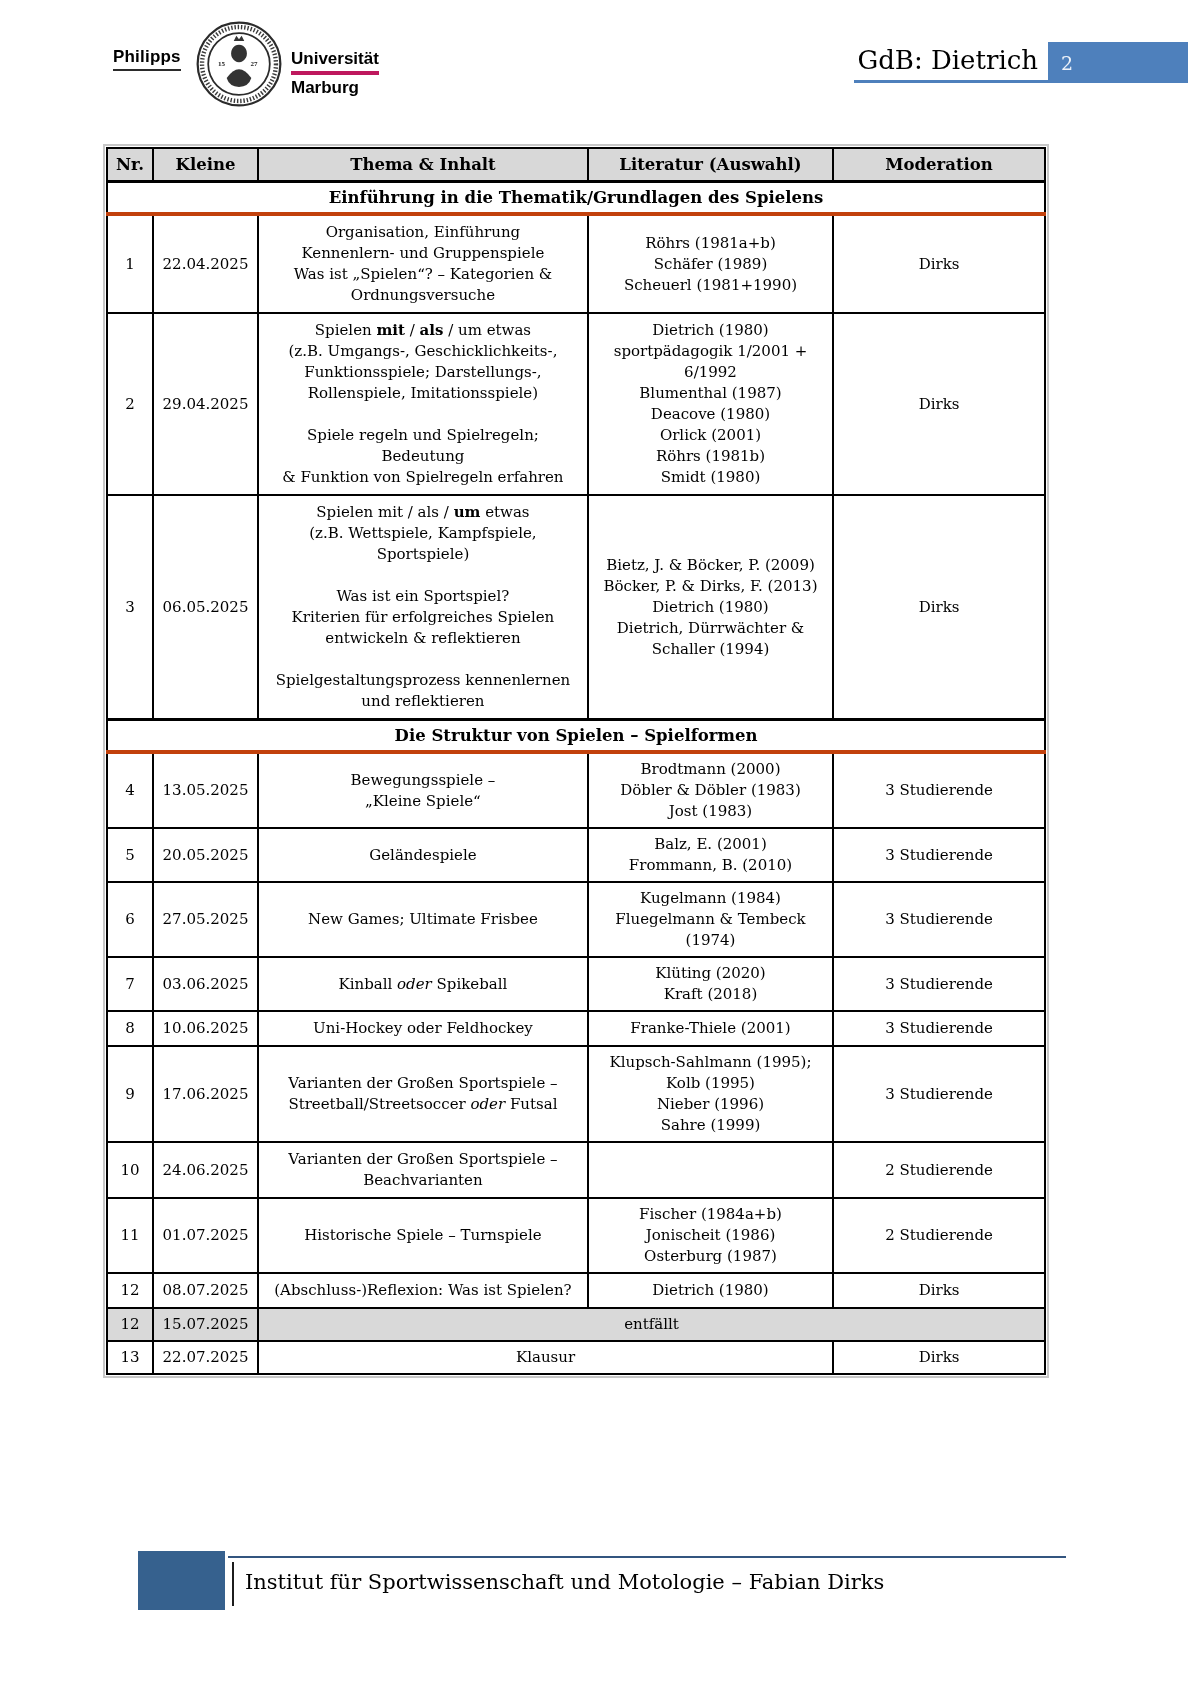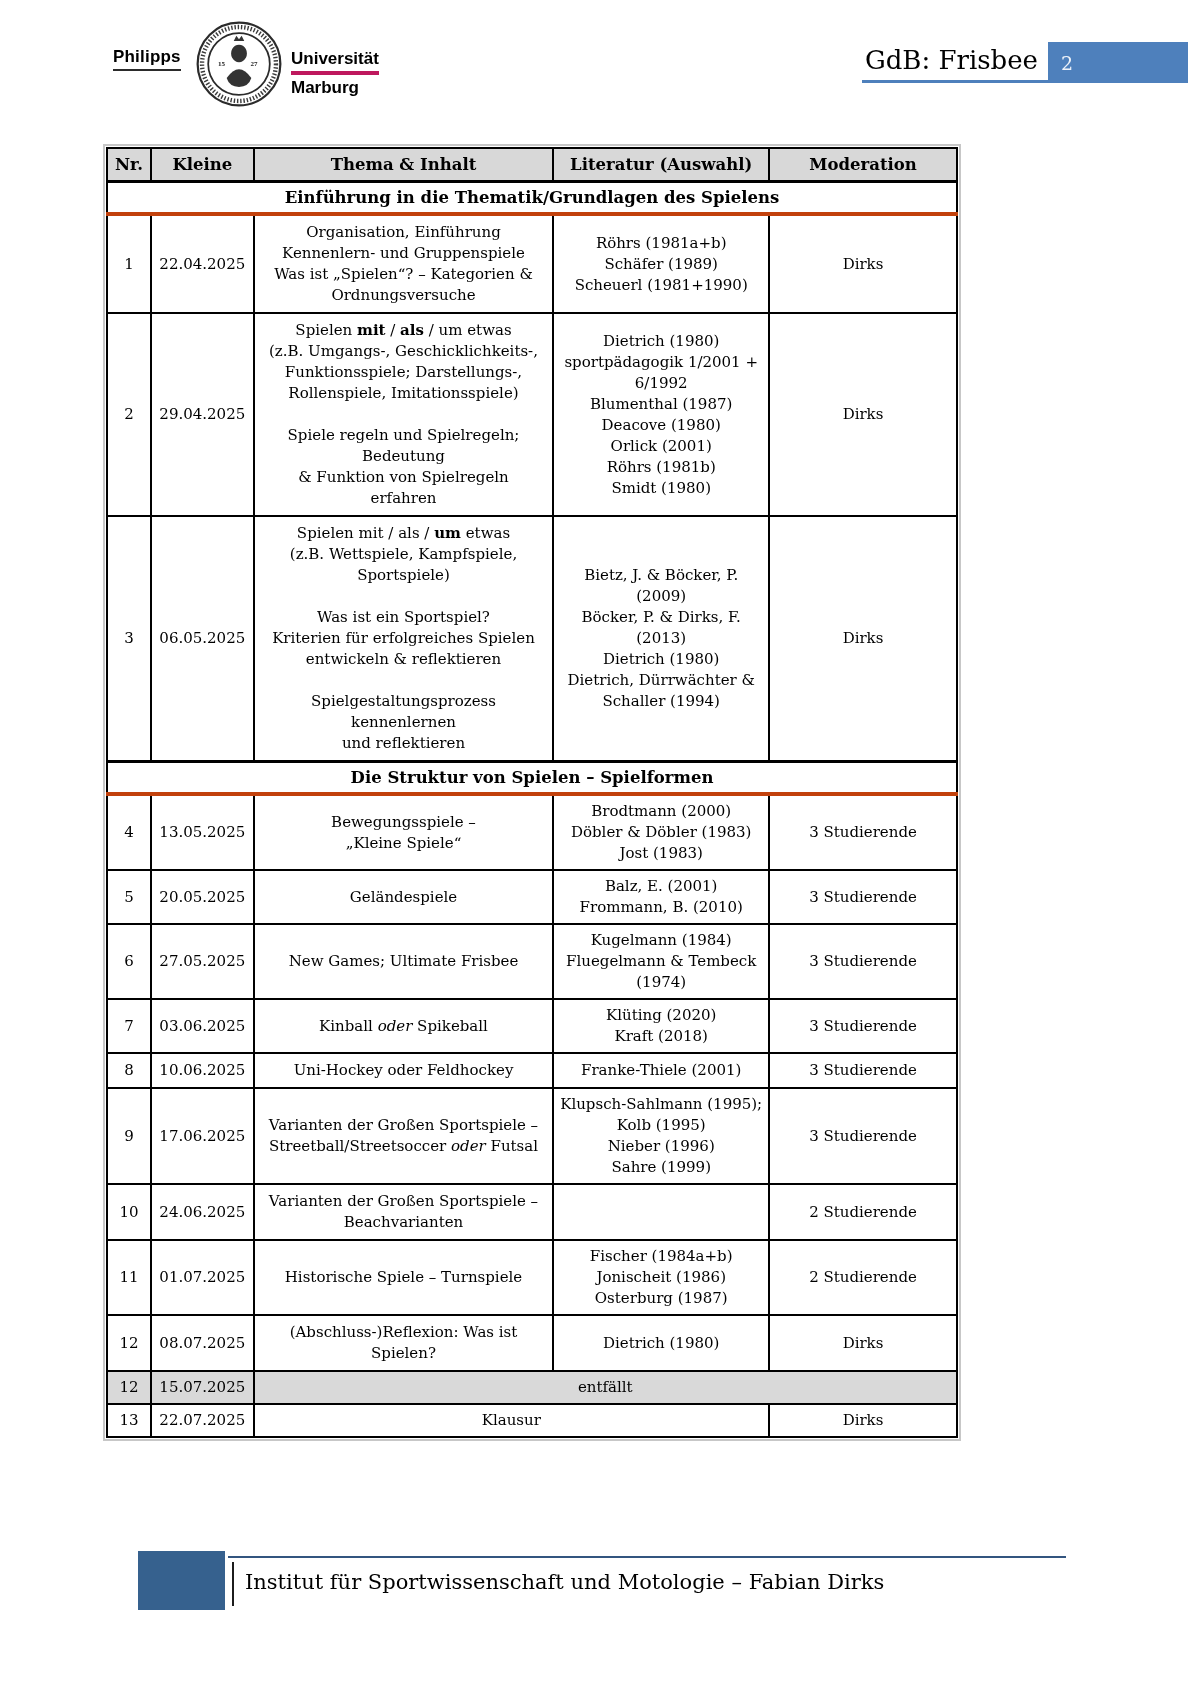--- a/index.html
+++ b/index.html
@@ -16,21 +16,21 @@
   .logo-uni{padding-bottom:3px;border-bottom:4px solid #be185d;}
   .logo-marburg{padding-top:3px;}
 
   
   .header-right{position:absolute;right:2px;top:42px;display:flex;align-items:flex-end;}
   .doc-title{font-size:26px;line-height:32px;padding:0 10px 4px 3px;border-bottom:3px solid #4e80bc;}
   .page-badge{width:140px;height:41px;background:#4e80bc;color:#eef2f9;display:flex;
         align-items:center;box-sizing:border-box;padding-left:13px;font-size:19px;}
 
   
-  .schedule{position:absolute;left:106px;top:147px;width:852px;border-collapse:collapse;
+  .schedule{position:absolute;left:106px;top:147px;width:940px;border-collapse:collapse;
         outline:2px solid #c7c7c7;outline-offset:1px;}
   .schedule th{background:#d8d8d8;border:2px solid #000;border-bottom:3px solid #000;
         font-size:16.5px;font-weight:bold;padding:6px 4px;font-family:"DejaVu Serif",serif;}
   .schedule td{border:2px solid #000;text-align:center;vertical-align:middle;
         padding:5px 4px;font-size:15px;line-height:21px;}
   .schedule td.section{font-weight:bold;font-size:16.5px;border-top:3px solid #000;
         border-bottom:4px solid #c2410c;padding:4px;}
   .schedule tr.shaded td{background:#d9d9d9;}
   .schedule td.c-thema{padding:6px 12px;}
   col.w-nr{width:47px;} col.w-datum{width:106px;} col.w-thema{width:344px;}
@@ -60,21 +60,21 @@
       <text x="26" y="52" font-size="8" font-family="Liberation Serif, serif" fill="#222">15</text>
       <text x="63" y="52" font-size="8" font-family="Liberation Serif, serif" fill="#222">27</text>
     </svg>
     <div class="logo-right">
       <div class="logo-uni">Universität</div>
       <div class="logo-marburg">Marburg</div>
     </div>
   </div>
 
   <div class="header-right">
-    <span class="doc-title">GdB: Frisbee</span>
+    <span class="doc-title">GdB: Dietrich</span>
     <span class="page-badge">
         <span>2</span>
       </span>
   </div>
 
   <table class="schedule">
     <colgroup>
       <col class="w-nr">
         <col class="w-datum">
         <col class="w-thema">

